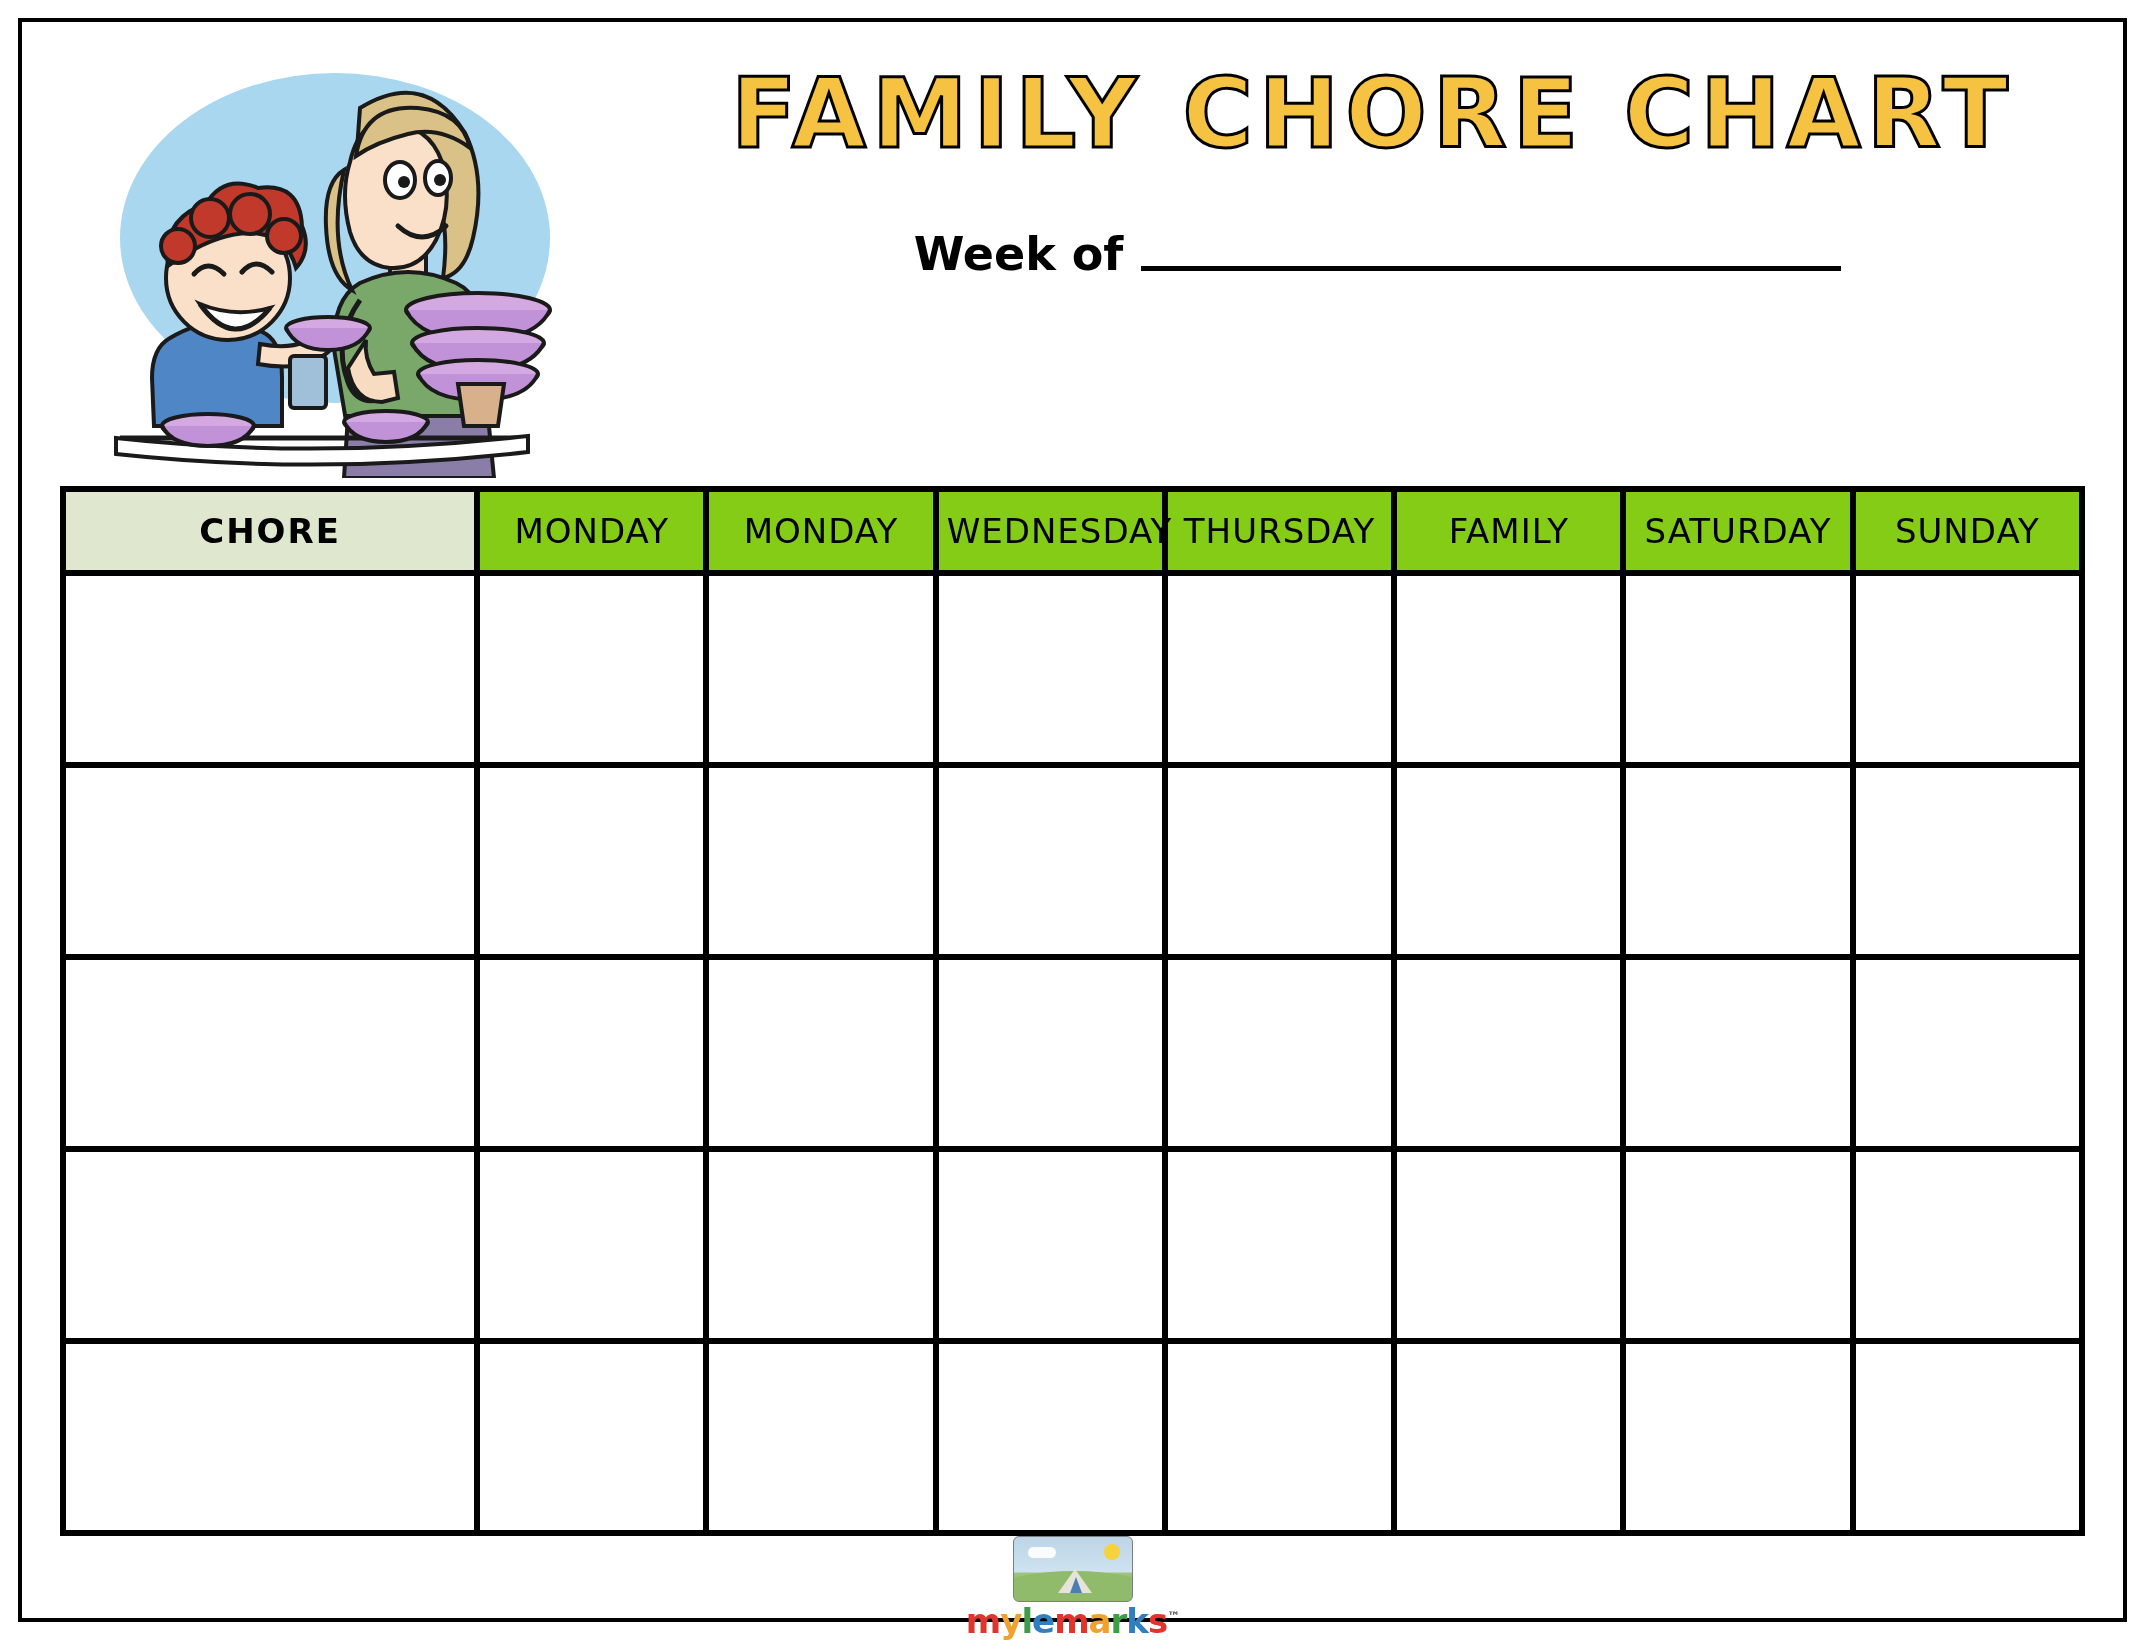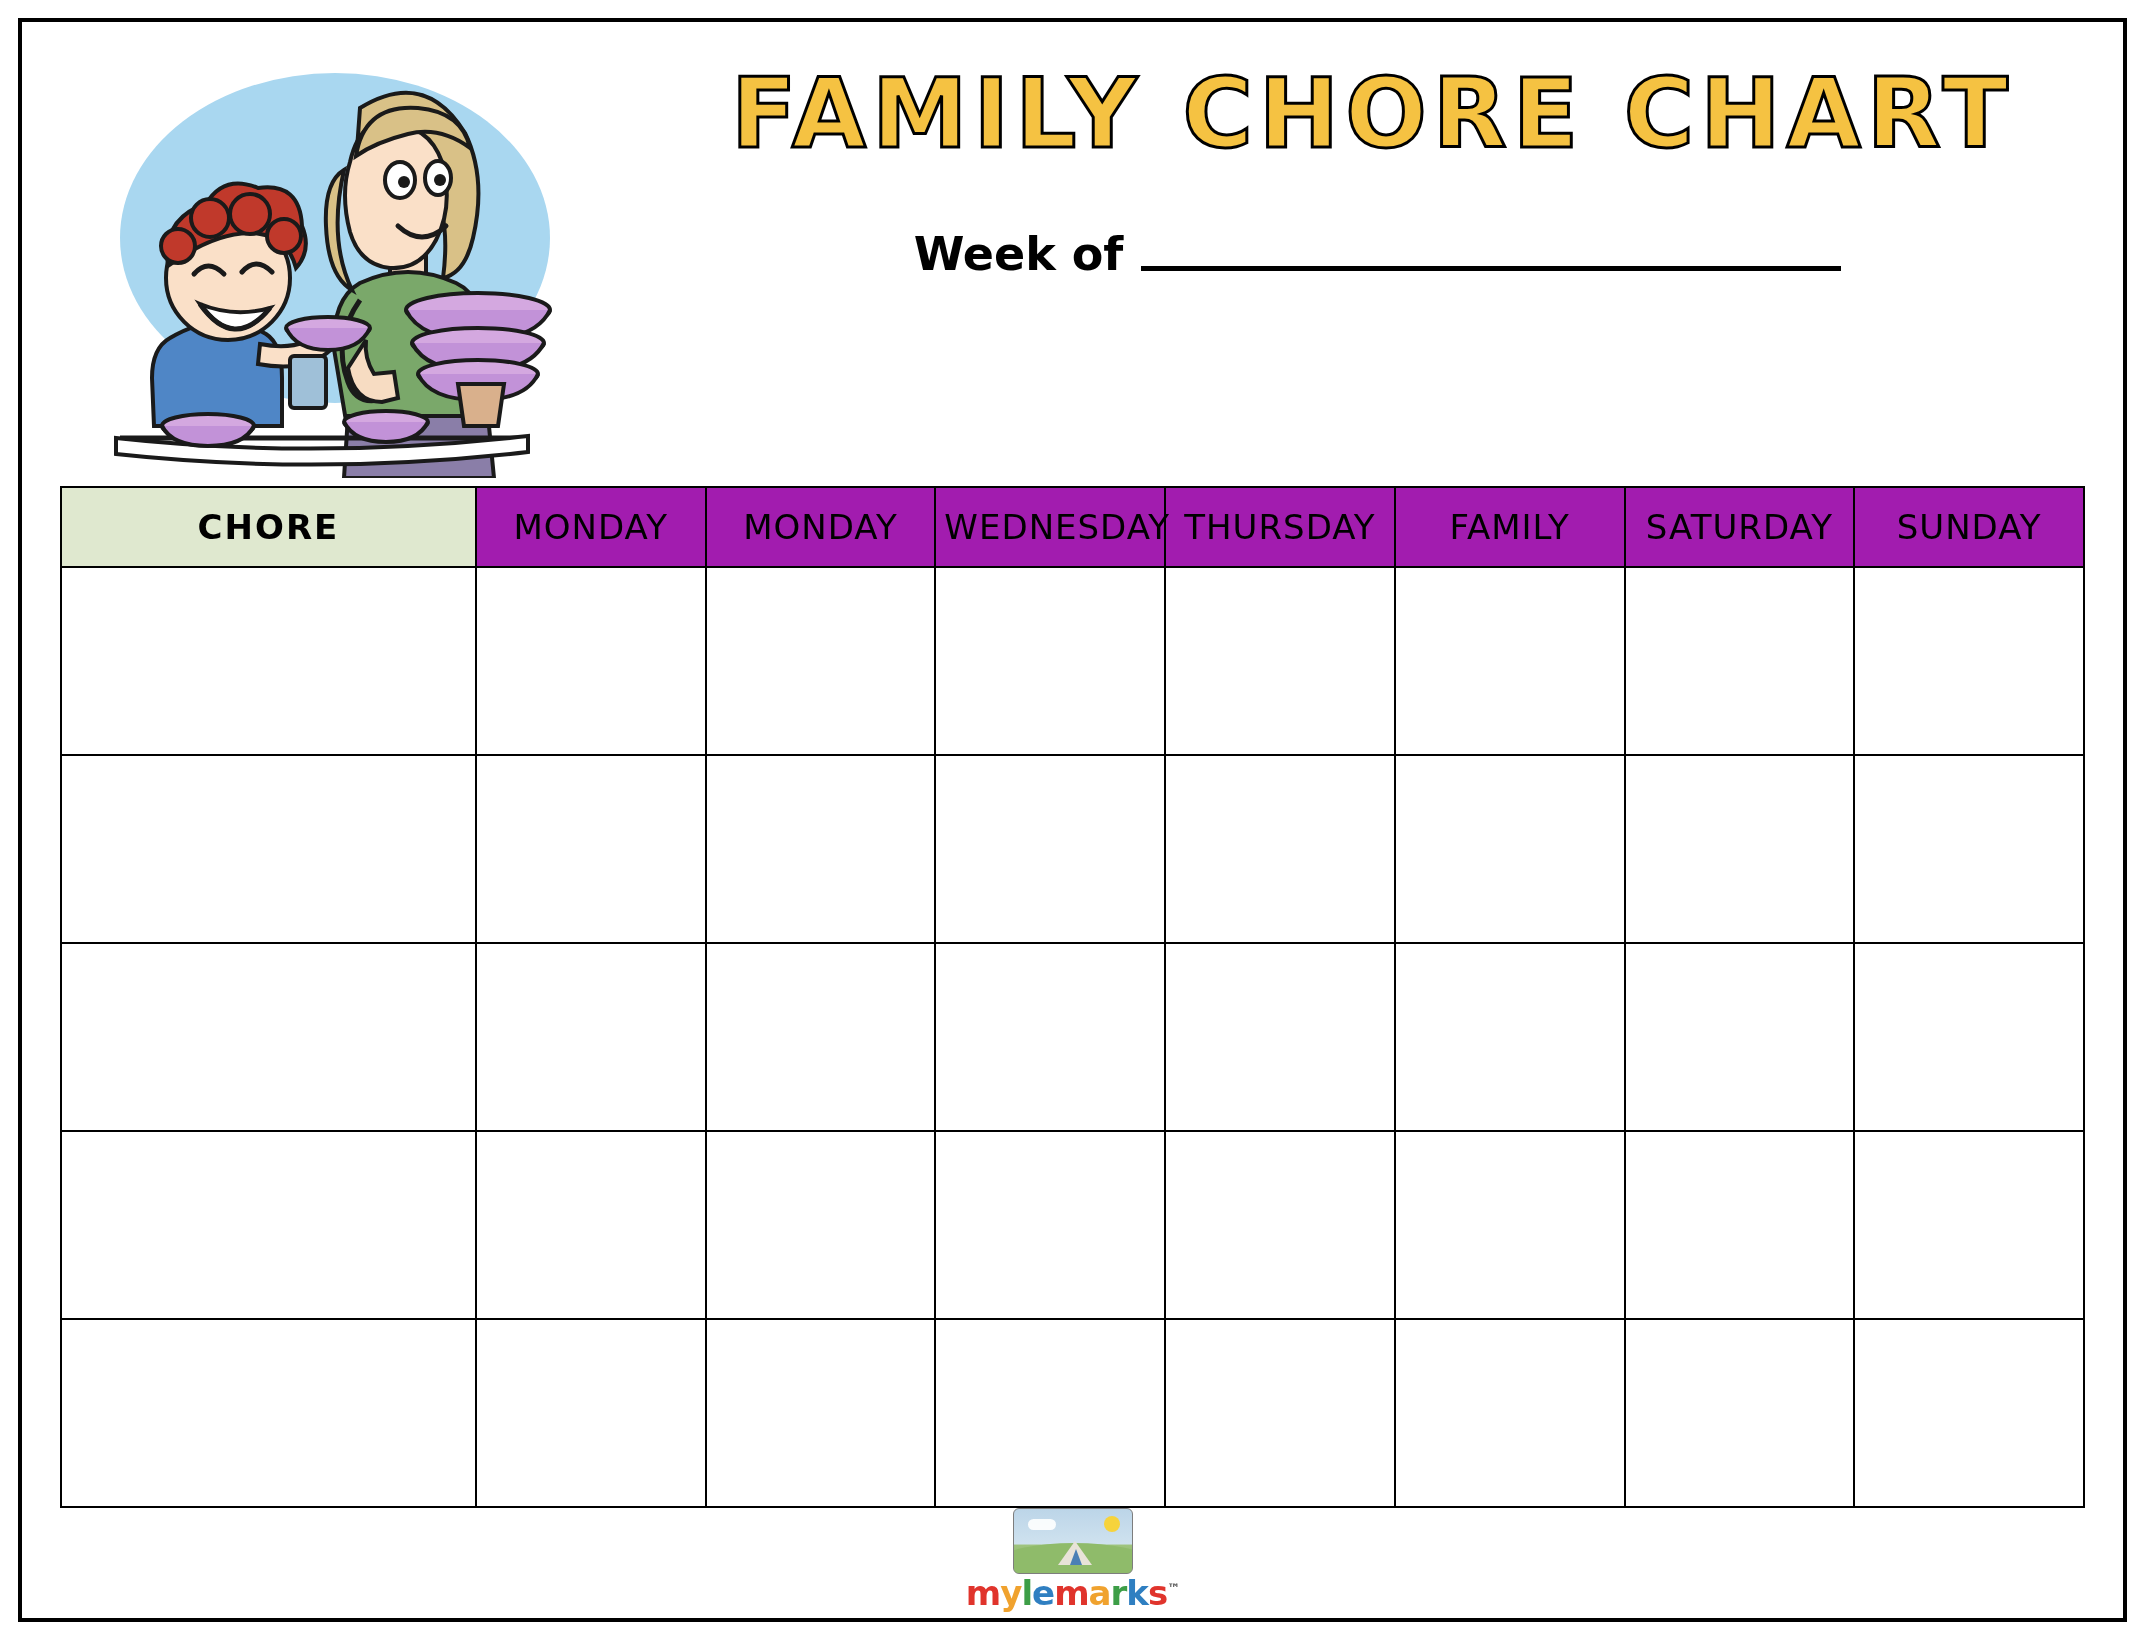--- a/index.html
+++ b/index.html
@@ -115,34 +115,34 @@
   }
 
   table.chore-table {
     width: 100%;
     border-collapse: collapse;
     table-layout: fixed;
   }
 
   table.chore-table th,
   table.chore-table td {
-    border: 2px solid #000000;
+    border: 6px solid #000000;
     padding: 8px;
   }
 
   table.chore-table thead th {
     height: 62px;
     font-family: "DejaVu Sans", sans-serif;
     font-size: 34px;
     font-weight: normal;
     letter-spacing: 1px;
     color: #000000;
     text-align: center;
     vertical-align: middle;
-    background: #a21caf;
+    background: #84cc16;
   }
 
   table.chore-table thead th.chore-head {
     background: #dfe8cf;
     font-weight: bold;
     letter-spacing: 2px;
   }
 
   table.chore-table tbody td {
     height: 170px;

